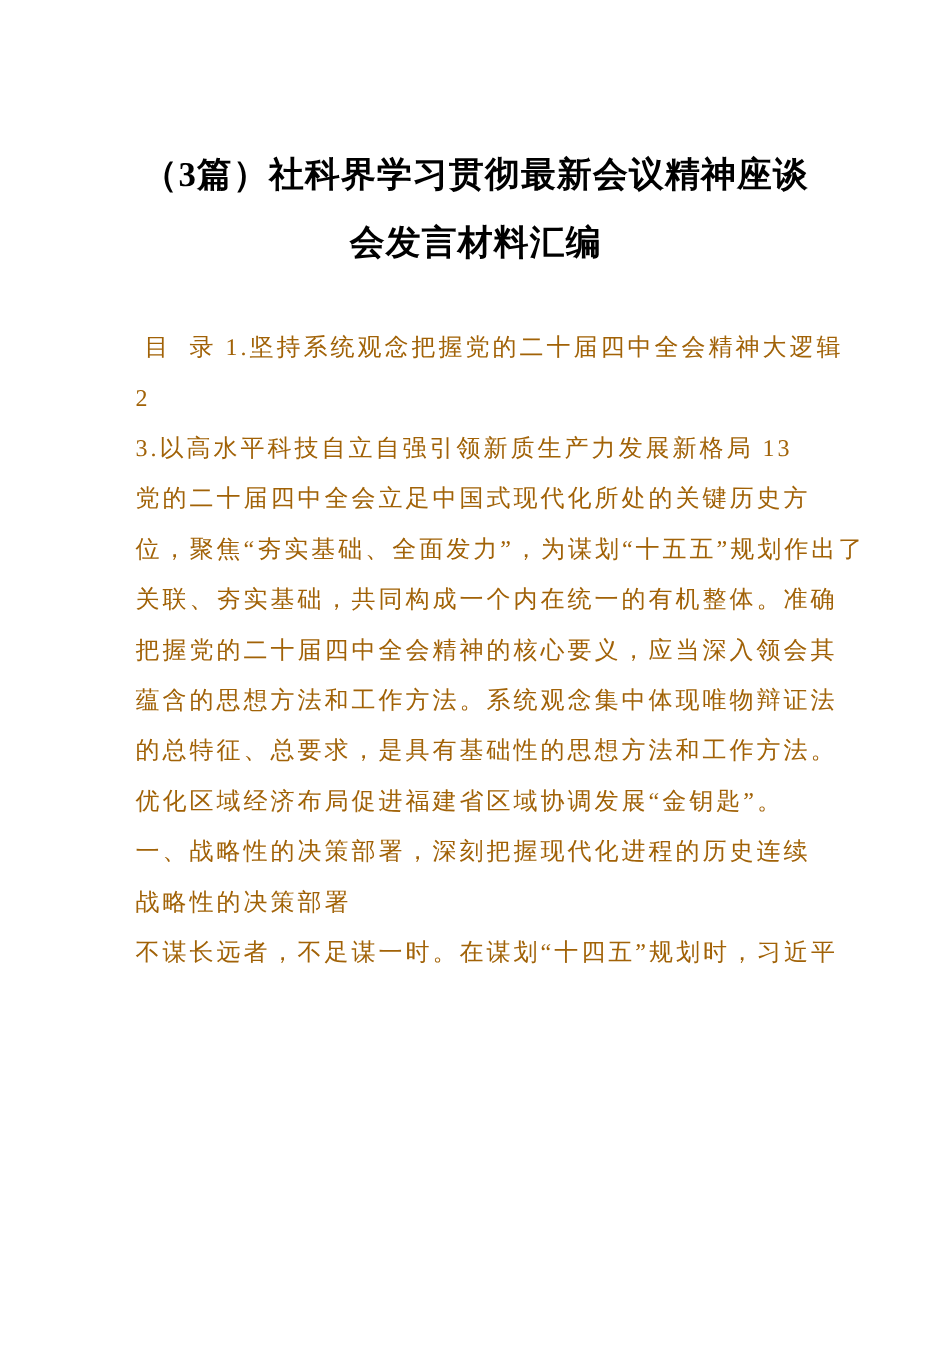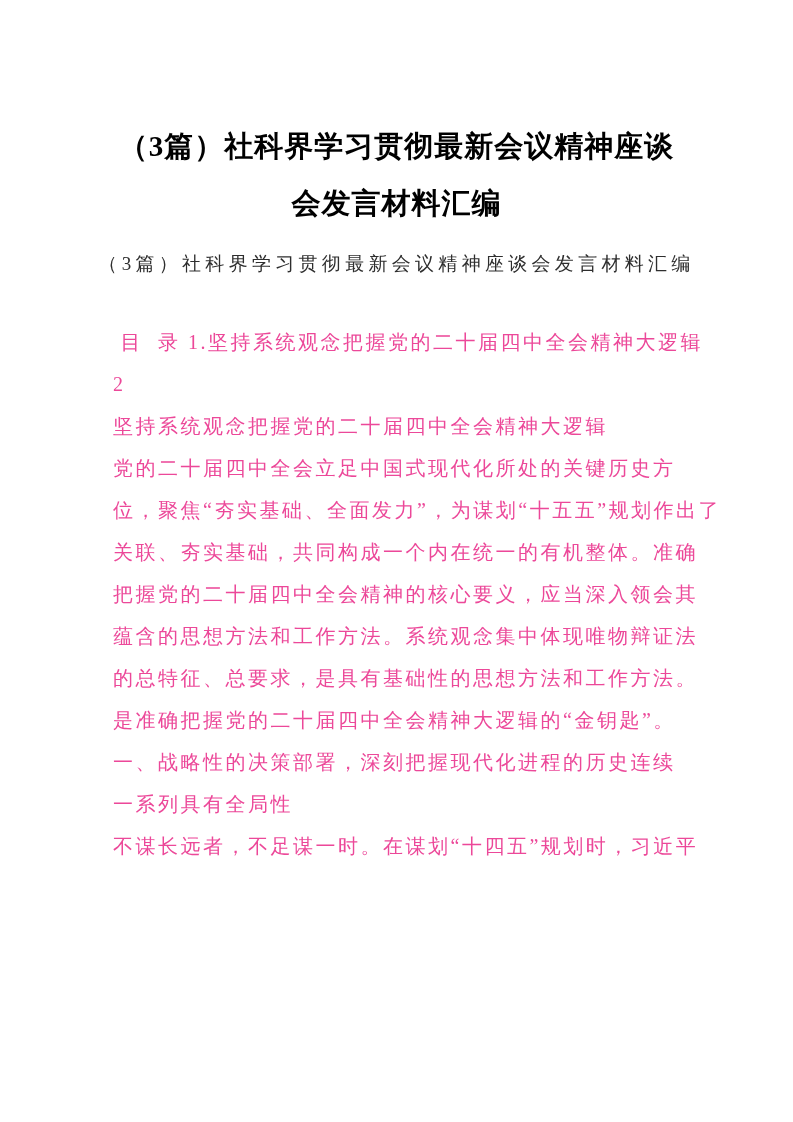--- a/index.html
+++ b/index.html
@@ -34,49 +34,48 @@
     font-size: 19px;
     font-weight: normal;
     color: #2e2e2e;
     letter-spacing: 4.3px;
     line-height: 40px;
     white-space: pre;
   }
   .doc-body {
     margin: 37px 100px 0 113px;
     font-size: 20px;
-    color: #ec4899;
+    color: #a16207;
     letter-spacing: 2.5px;
   }
   .body-line {
     line-height: 42px;
     white-space: pre;
   }
 </style>
 </head>
 <body>
 
 <div class="page">
 
   <div class="doc-title">
     <div class="title-line">（3篇）社科界学习贯彻最新会议精神座谈</div>
     <div class="title-line">会发言材料汇编</div>
   </div>
 
-  <div class="doc-subtitle">（3篇）社科界学习贯彻最新会议精神座谈会发言材料汇编</div>
 
   <div class="doc-body">
       <div class="body-line"> 目  录 1.坚持系统观念把握党的二十届四中全会精神大逻辑</div>
       <div class="body-line">2</div>
-      <div class="body-line">坚持系统观念把握党的二十届四中全会精神大逻辑</div>
+      <div class="body-line">3.以高水平科技自立自强引领新质生产力发展新格局 13</div>
       <div class="body-line">党的二十届四中全会立足中国式现代化所处的关键历史方</div>
       <div class="body-line">位，聚焦“夯实基础、全面发力”，为谋划“十五五”规划作出了</div>
       <div class="body-line">关联、夯实基础，共同构成一个内在统一的有机整体。准确</div>
       <div class="body-line">把握党的二十届四中全会精神的核心要义，应当深入领会其</div>
       <div class="body-line">蕴含的思想方法和工作方法。系统观念集中体现唯物辩证法</div>
       <div class="body-line">的总特征、总要求，是具有基础性的思想方法和工作方法。</div>
-      <div class="body-line">是准确把握党的二十届四中全会精神大逻辑的“金钥匙”。</div>
+      <div class="body-line">优化区域经济布局促进福建省区域协调发展“金钥匙”。</div>
       <div class="body-line">一、战略性的决策部署，深刻把握现代化进程的历史连续</div>
-      <div class="body-line">一系列具有全局性</div>
+      <div class="body-line">战略性的决策部署</div>
       <div class="body-line">不谋长远者，不足谋一时。在谋划“十四五”规划时，习近平</div>
     </div>
 
 </div>
 
 </body></html>

